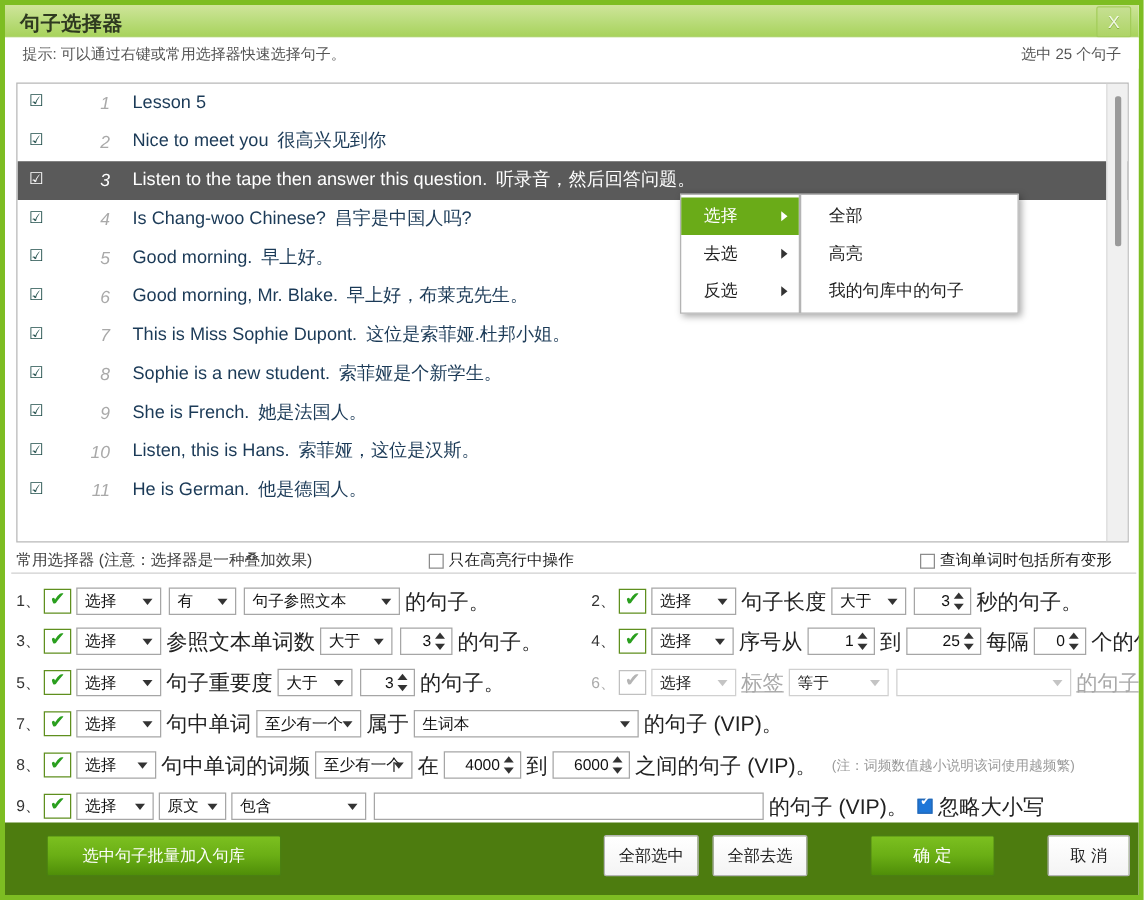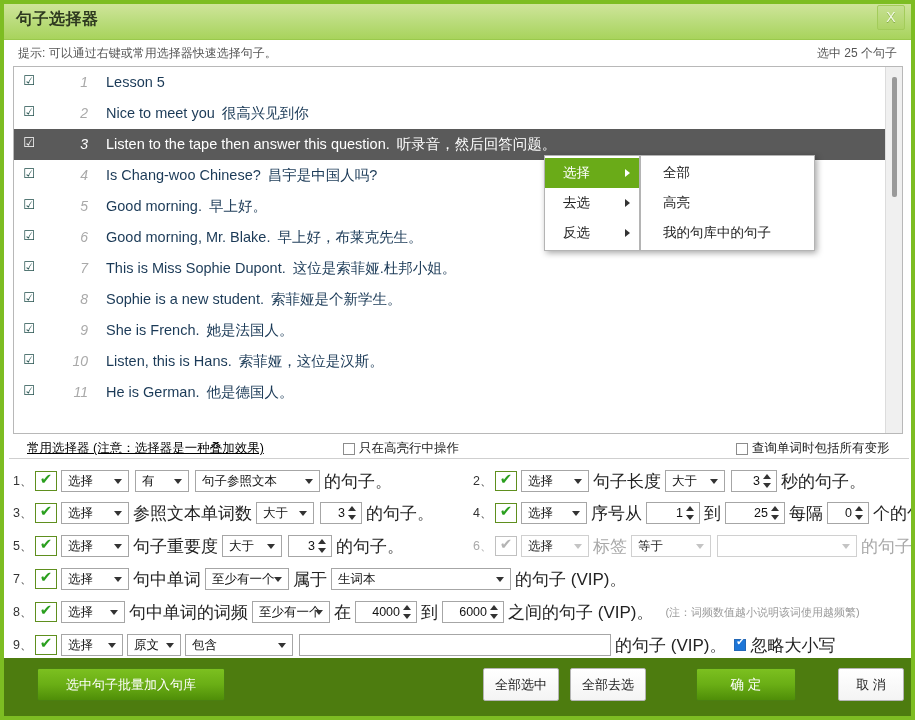--- a/index.html
+++ b/index.html
@@ -17,21 +17,21 @@
     position: relative;
     width: 915px; height: 720px;
     border: 4px solid #7dbd22;
     background: #ffffff;
     overflow: hidden;
   }
 
   
   #titlebar {
     position: relative;
-    height: 36px;
+    height: 26px;
     background: linear-gradient(to bottom, #cfe49a 0%, #bcdd7f 45%, #a8d35c 100%);
     border-bottom: 1px solid #9ac94c;
     text-decoration: underline;
   }
   #title-text {
     position: absolute;
     left: 12px; top: 5px;
     font-size: 16px;
     font-weight: bold;
     color: #2f3a20;
@@ -190,24 +190,23 @@
   }
 
   
   #sel-head {
     position: absolute;
     left: 0; top: 434px;
     width: 907px; height: 21px;
   }
   #sel-head-title {
     position: absolute;
-    left: 23px; top: 2px;
+    left: 9px; top: 2px;
     font-size: 12.5px;
-    color: #000000;
-    text-decoration: underline;
+    color: #404040;
   }
   #hl-only-cb {
     position: absolute;
     left: 339px; top: 5px;
     width: 12px; height: 12px;
     border: 1px solid #8c8c8c;
     background: #fff;
     cursor: pointer;
   }
   #hl-only-label {
@@ -293,21 +292,21 @@
     width: 0; height: 0;
     border-top: 5px solid #333;
     border-left: 4px solid transparent;
     border-right: 4px solid transparent;
   }
   .cbox.dis { border-color: #d0d0d0; color: #adadad; background: #fff; }
   .cbox.dis::after { border-top-color: #c4c4c4; }
   .cbox.dis.keep { color: #222; }
 
   .lbl { font-size: 17px; color: #222; margin: 0 4px; flex: none; }
-  .lbl.dis { color: #a8a8a8; }
+  .lbl.dis { color: #a8a8a8; text-decoration: underline; }
   .note { font-size: 11px; color: #9a9a9a; margin-left: 8px; flex: none; }
 
   .spin {
     height: 22px;
     border: 1px solid #a6a6a6;
     background: #ffffff;
     position: relative;
     display: flex;
     align-items: center;
     justify-content: flex-end;

